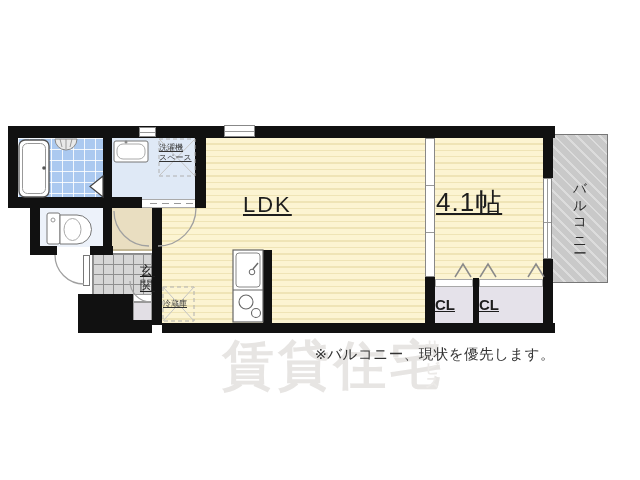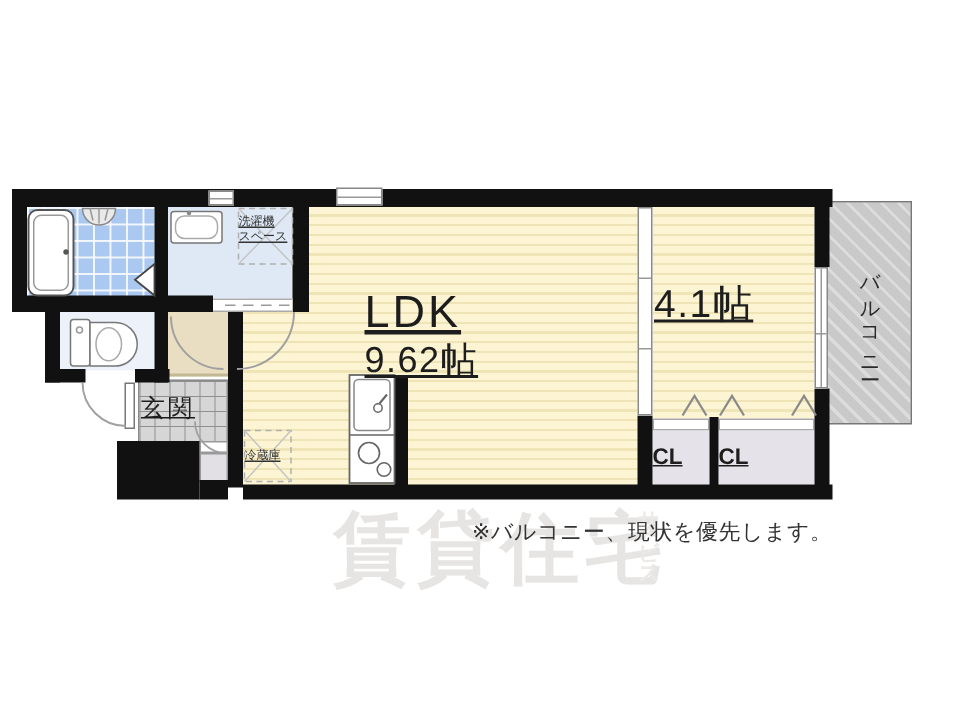--- a/index.html
+++ b/index.html
@@ -173,27 +173,26 @@
     </g>
 
     <g>
       <rect x="159" y="139" width="36" height="37" fill="none" stroke="#b0b0b0" stroke-width="1" stroke-dasharray="4,3"></rect>
       <line x1="159" y1="139" x2="195" y2="176" stroke="#c4c4c4" stroke-width="1"></line>
       <line x1="195" y1="139" x2="159" y2="176" stroke="#c4c4c4" stroke-width="1"></line>
     </g>
   </svg>
 
   <div class="abs z5 lbl ctr" style="left:243px;top:192px;width:190px;">
-    <div style="font-size:30px;letter-spacing:2px;">LDK</div>
-    <div style="font-size:24px;letter-spacing:1px;">9.62帖</div>
+    <div style="font-size:22px;letter-spacing:2px;">LDK</div>
   </div>
   <div class="abs z5 lbl ctr" style="left:436px;top:185px;width:102px;">
     <div style="font-size:26px;letter-spacing:1px;margin-top:3px;">4.1帖</div>
   </div>
-  <div class="abs z5 lbl ctr" style="left:94px;top:264px;width:52px;font-size:16px;letter-spacing:2px;">玄関</div>
+  <div class="abs z5 lbl ctr" style="left:94px;top:264px;width:52px;font-size:13px;letter-spacing:2px;padding-left:46px;">玄関</div>
   <div class="abs z5 lbl ctr" style="left:435px;top:296px;width:38px;font-size:15px;font-weight:bold;">CL</div>
   <div class="abs z5 lbl ctr" style="left:479px;top:296px;width:64px;font-size:15px;font-weight:bold;">CL</div>
   <div class="abs z5" style="left:551px;top:140px;width:57px;height:143px;display:flex;align-items:center;justify-content:center;">
     <div id="balcony-label">バルコニー</div>
   </div>
   <div class="abs z5 tiny ctr" style="left:159px;top:143px;width:36px;">
     <div>洗濯機</div>
     <div>スペース</div>
   </div>
   <div class="abs z5 tiny ctr" style="left:163px;top:299px;width:31px;">冷蔵庫</div>

